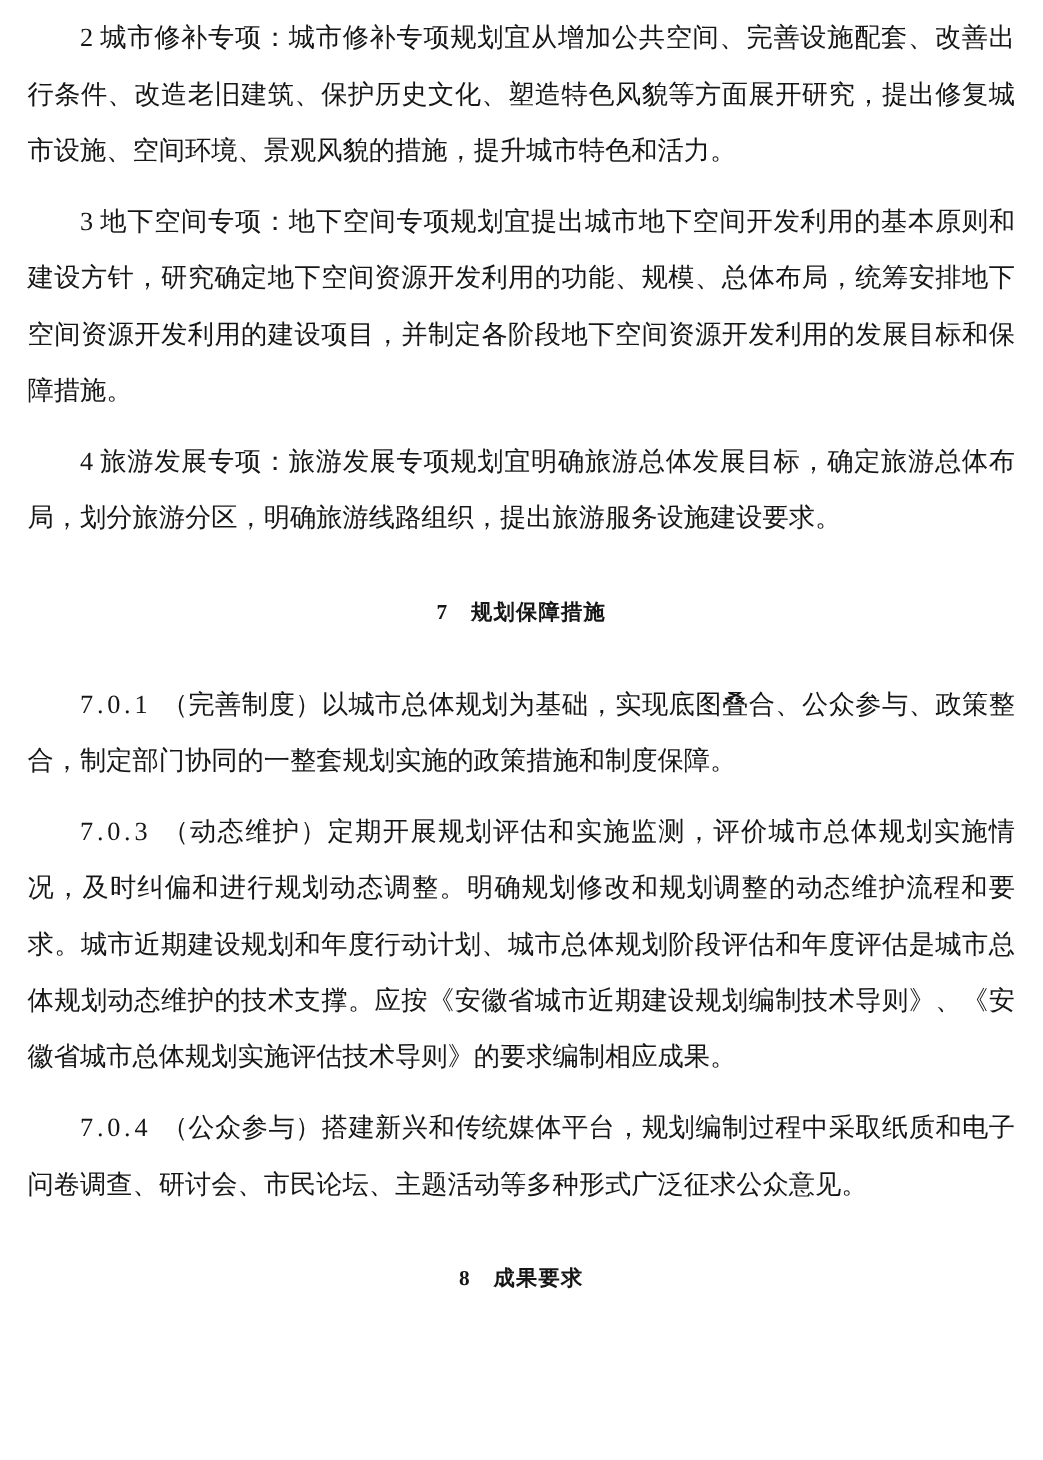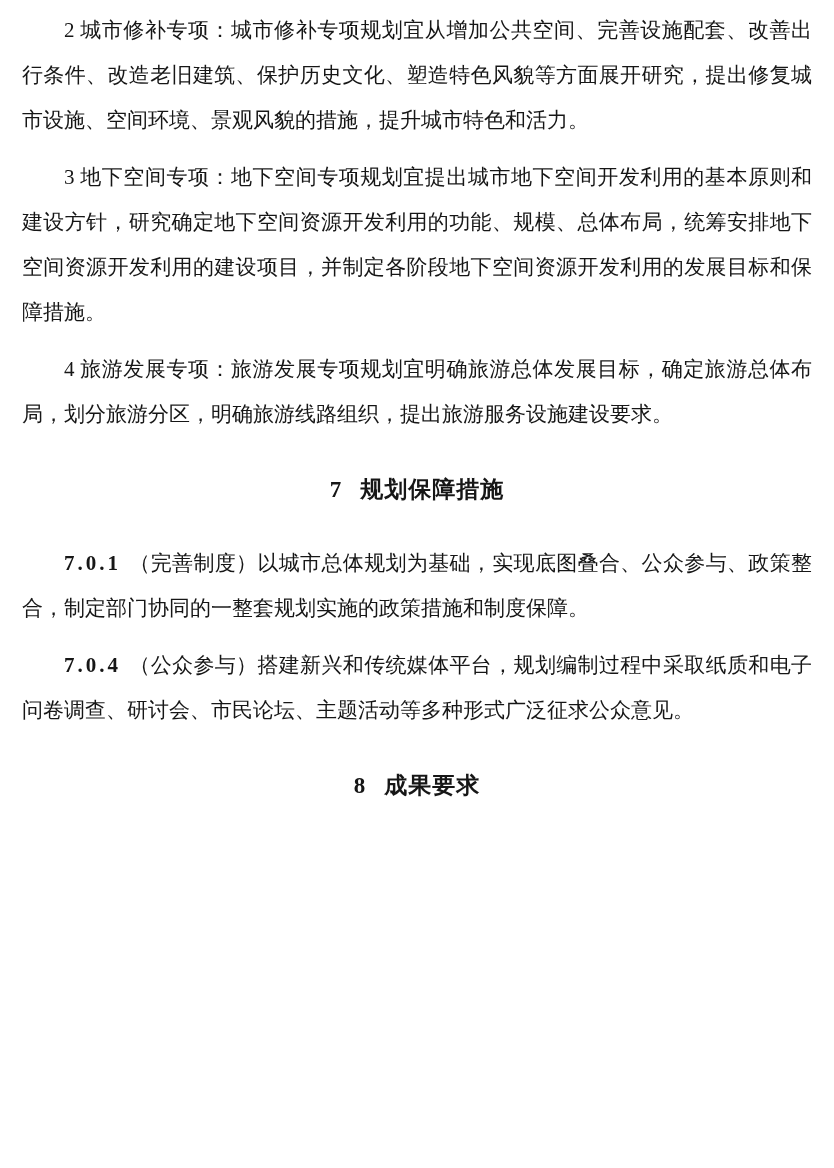--- a/index.html
+++ b/index.html
@@ -21,27 +21,27 @@
   }
   .para {
     font-size: 21px;
     line-height: 45px;
     text-align: justify;
     text-indent: 42px;
     margin: 0 0 12px 0;
     word-break: break-all;
   }
   .clause-num {
-    font-weight: bold;
+    font-weight: normal;
     letter-spacing: 3px;
     margin-right: 8px;
     white-space: nowrap;
   }
   .heading {
-    font-size: 23px;
+    font-size: 17px;
     font-weight: bold;
     text-align: center;
     line-height: 50px;
     margin: 28px 0 26px 0;
     letter-spacing: 1px;
   }
   .heading .h-num { margin-right: 18px; }
 </style>
 </head>
 <body>
@@ -56,20 +56,23 @@
 
   <h2 class="heading">
     <span class="h-num">7</span><span>规划保障措施</span>
   </h2>
 
   <p class="para">
     <span class="clause-num">7.0.1</span><span>（完善制度）以城市总体规划为基础，实现底图叠合、公众参与、政策整合，制定部门协同的一整套规划实施的政策措施和制度保障。</span>
   </p>
 
 
+  <p class="para">
+    <span class="clause-num">7.0.3</span><span>（动态维护）定期开展规划评估和实施监测，评价城市总体规划实施情况，及时纠偏和进行规划动态调整。明确规划修改和规划调整的动态维护流程和要求。城市近期建设规划和年度行动计划、城市总体规划阶段评估和年度评估是城市总体规划动态维护的技术支撑。应按《安徽省城市近期建设规划编制技术导则》、《安徽省城市总体规划实施评估技术导则》的要求编制相应成果。</span>
+  </p>
 
   <p class="para">
     <span class="clause-num">7.0.4</span><span>（公众参与）搭建新兴和传统媒体平台，规划编制过程中采取纸质和电子问卷调查、研讨会、市民论坛、主题活动等多种形式广泛征求公众意见。</span>
   </p>
 
   <h2 class="heading">
     <span class="h-num">8</span><span>成果要求</span>
   </h2>
 
 </div>

